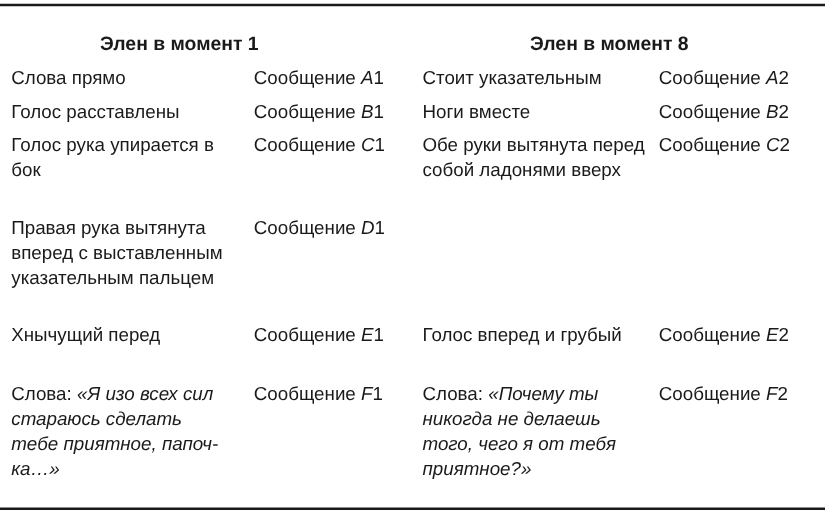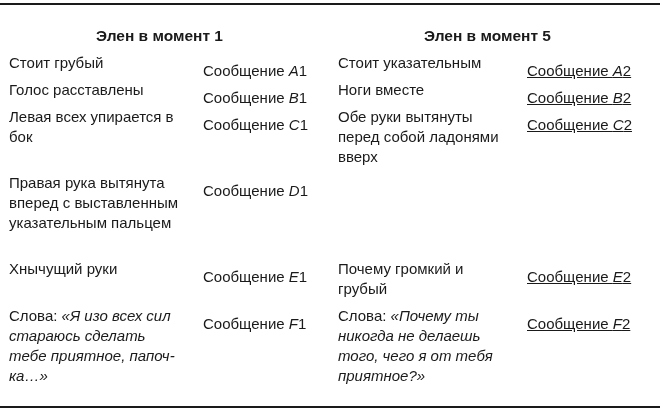--- a/index.html
+++ b/index.html
@@ -32,106 +32,106 @@
     .col.left { left: 9px; width: 320px; }
     .col.right { left: 338px; width: 320px; }
 
     .col-title {
       position: absolute;
       top: 27px;
       font-size: 15.5px;
       font-weight: bold;
       white-space: nowrap;
     }
-    .col.left .col-title { left: 87px; }
+    .col.left .col-title { left: 71px; }
     .col.right .col-title { left: 86px; }
 
     .row {
       position: absolute;
       left: 0;
       width: 320px;
     }
     .desc {
       position: absolute;
       left: 0;
       top: 0;
       width: 178px;
       font-size: 15px;
       line-height: 20px;
     }
     .msg {
       position: absolute;
-      top: 8px;
+      top: 0;
       font-size: 15px;
       line-height: 20px;
       white-space: nowrap;
     }
     .col.left .msg { left: 194px; }
-    .col.right .msg { left: 189px; text-decoration: underline; }
+    .col.right .msg { left: 189px; }
     .it { font-style: italic; }
   </style>
 </head>
 <body>
 
 <div class="rule top"></div>
 
 <div class="col left">
   <div class="col-title">Элен в момент 1</div>
 
   <div class="row" style="top:53px;">
-    <div class="desc">Стоит грубый</div>
+    <div class="desc">Слова прямо</div>
     <div class="msg"><span>Сообщение </span><span class="it">A</span><span>1</span></div>
   </div>
 
   <div class="row" style="top:80px;">
     <div class="desc">Голос расставлены</div>
     <div class="msg"><span>Сообщение </span><span class="it">B</span><span>1</span></div>
   </div>
 
   <div class="row" style="top:107px;">
-    <div class="desc">Левая всех упирается в бок</div>
+    <div class="desc">Голос рука упирается в бок</div>
     <div class="msg"><span>Сообщение </span><span class="it">C</span><span>1</span></div>
   </div>
 
   <div class="row" style="top:173px;">
     <div class="desc">Правая рука вытянута вперед с выставлен­ным указательным пальцем</div>
     <div class="msg"><span>Сообщение </span><span class="it">D</span><span>1</span></div>
   </div>
 
   <div class="row" style="top:259px;">
-    <div class="desc">Хнычущий руки</div>
+    <div class="desc">Хнычущий перед</div>
     <div class="msg"><span>Сообщение </span><span class="it">E</span><span>1</span></div>
   </div>
 
   <div class="row" style="top:306px;">
     <div class="desc"><span>Слова: </span><span class="it">«Я изо всех сил стараюсь сделать тебе приятное, папоч­ка…»</span></div>
     <div class="msg"><span>Сообщение </span><span class="it">F</span><span>1</span></div>
   </div>
 </div>
 
 <div class="col right">
-  <div class="col-title">Элен в момент 5</div>
+  <div class="col-title">Элен в момент 8</div>
 
   <div class="row" style="top:53px;">
     <div class="desc">Стоит указательным</div>
     <div class="msg"><span>Сообщение </span><span class="it">A</span><span>2</span></div>
   </div>
 
   <div class="row" style="top:80px;">
     <div class="desc">Ноги вместе</div>
     <div class="msg"><span>Сообщение </span><span class="it">B</span><span>2</span></div>
   </div>
 
   <div class="row" style="top:107px;">
-    <div class="desc">Обе руки вытянуты перед собой ладоня­ми вверх</div>
+    <div class="desc">Обе руки вытянута перед собой ладоня­ми вверх</div>
     <div class="msg"><span>Сообщение </span><span class="it">C</span><span>2</span></div>
   </div>
 
   <div class="row" style="top:259px;">
-    <div class="desc">Почему громкий и грубый</div>
+    <div class="desc">Голос вперед и грубый</div>
     <div class="msg"><span>Сообщение </span><span class="it">E</span><span>2</span></div>
   </div>
 
   <div class="row" style="top:306px;">
     <div class="desc"><span>Слова: </span><span class="it">«Почему ты никогда не делаешь того, чего я от тебя приятное?»</span></div>
     <div class="msg"><span>Сообщение </span><span class="it">F</span><span>2</span></div>
   </div>
 </div>
 
 <div class="rule bottom"></div>

